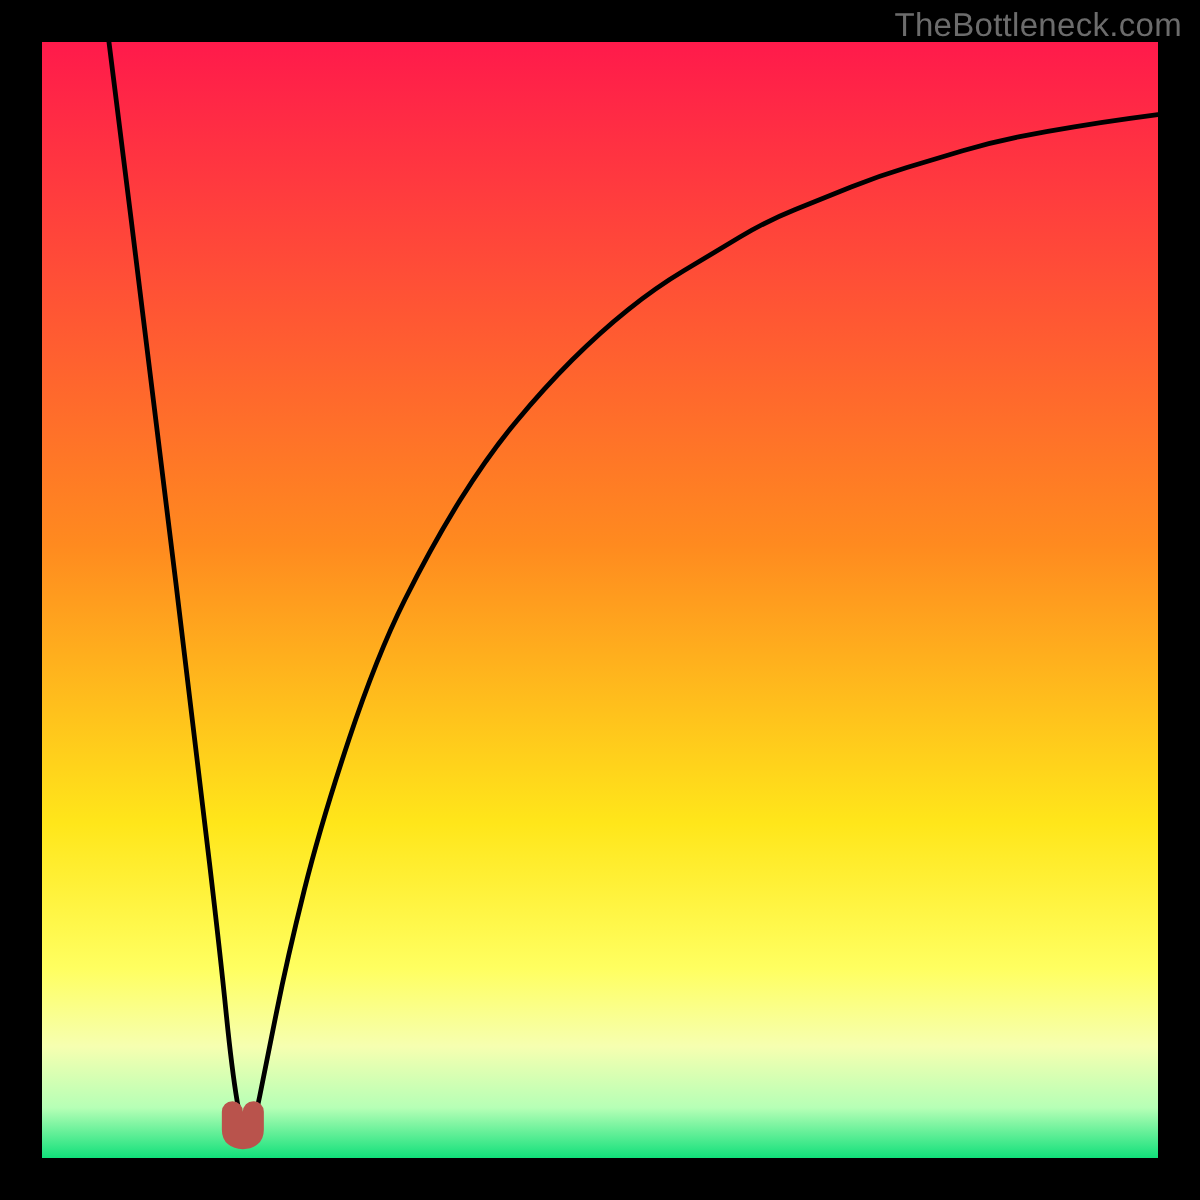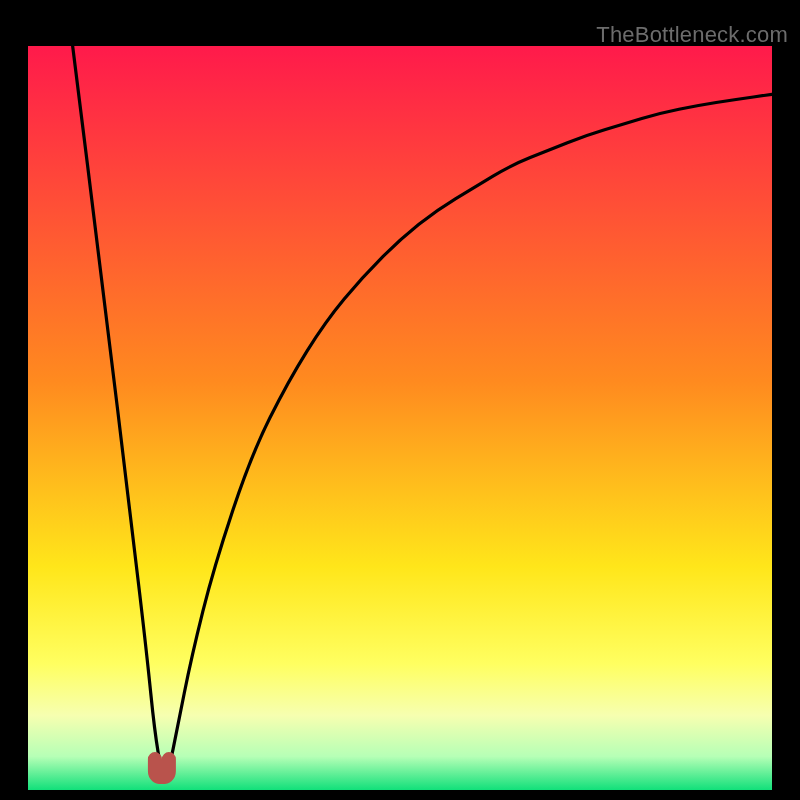--- a/index.html
+++ b/index.html
@@ -7,21 +7,21 @@
     padding: 0;
     width: 800px;
     height: 800px;
     background: #000;
     overflow: hidden;
     font-family: Arial, Helvetica, sans-serif;
   }
   .frame {
     position: absolute;
     left: 0;
-    top: 18px;
+    top: 0;
     width: 800px;
     height: 660px;
     background: #000;
   }
   .watermark {
     position: absolute;
     top: 4px;
     right: 12px;
     color: #6c6c6c;
     font-size: 22px;

